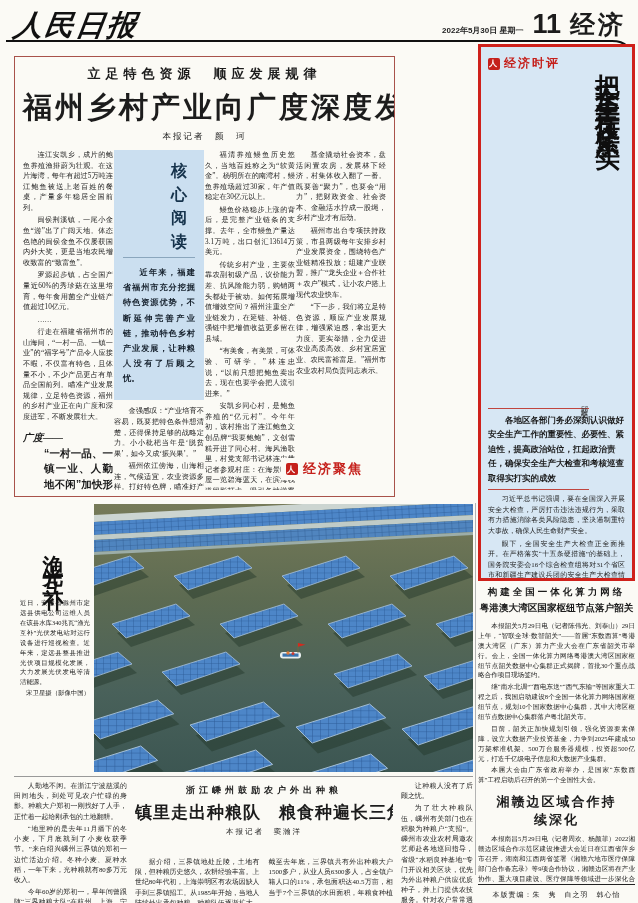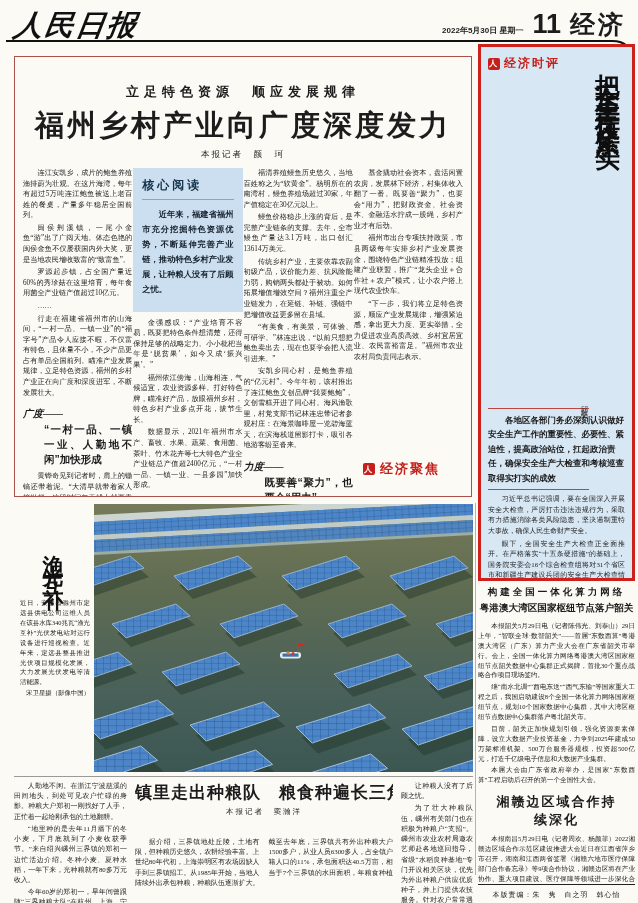--- a/index.html
+++ b/index.html
@@ -8,33 +8,33 @@
   
   .logo{position:absolute;left:14px;top:6px;font-family:"DejaVu Serif",serif;
         font-size:29px;font-weight:bold;font-style:italic;letter-spacing:2px;
         transform:skewX(-8deg);color:#111;}
   .head-right{position:absolute;right:12px;top:8px;display:flex;align-items:baseline;gap:9px;}
   .date{font-family:"Liberation Sans",sans-serif;font-size:8px;font-weight:bold;color:#222;margin-top:16px;}
   .pagenum{font-family:"Liberation Sans",sans-serif;font-size:27px;font-weight:bold;}
   .secname{font-family:"Liberation Sans",sans-serif;font-size:25px;font-weight:900;letter-spacing:3px;}
   .head-rule{position:absolute;left:0;top:0;width:638px;height:92px;pointer-events:none;}
   
-  .mainbox{position:absolute;left:14px;top:56px;width:458px;height:441px;box-sizing:border-box;
-           border:1px solid #a8524a;padding:23px 8px 6px;overflow:hidden;}
+  .mainbox{position:absolute;left:14px;top:56px;width:381px;height:441px;box-sizing:border-box;
+           border:1px solid #a8524a;padding:5px 8px 6px;overflow:hidden;}
   .kicker{text-align:center;font-family:"Liberation Sans",sans-serif;font-weight:bold;
           font-size:13px;letter-spacing:5px;margin-top:3px;}
   .headline{text-align:center;font-family:"Liberation Sans",sans-serif;font-weight:900;
             font-size:29px;letter-spacing:3px;margin:5px 0 3px;white-space:nowrap;}
   .byline{text-align:center;font-size:8.5px;letter-spacing:2px;margin-bottom:7px;color:#222;}
   .cols{display:flex;gap:1px;height:340px;overflow:hidden;}
   .col{flex:1;overflow:hidden;font-size:7.2px;line-height:1.47;text-align:justify;display:flex;flex-direction:column;}
   .p{margin:0 0 2px;text-indent:2em;}
   .corebox{background:#cbdff0;padding:9px 9px 11px;margin-bottom:6px;}
-  .cb-label{font-family:"Liberation Sans",sans-serif;font-weight:bold;font-size:12px;
-            letter-spacing:3px;color:#15324b;margin-bottom:4px;}
+  .cb-label{font-family:"Liberation Sans",sans-serif;font-weight:bold;font-size:16px;
+            letter-spacing:3px;color:#15324b;margin-bottom:4px;margin-left:48px;}
   .cb-rule{border:none;border-top:1px solid #8aa6bd;margin:0 0 7px;}
   .corebox .p{font-size:8.2px;font-weight:bold;line-height:1.85;color:#141f2b;margin-bottom:3px;}
   .sec-head{margin:7px 0 4px;}
   .sec-label{font-weight:bold;font-size:10px;font-style:italic;}
   .sec-title{font-family:"Liberation Sans",sans-serif;font-weight:bold;font-size:10.5px;
              line-height:1.45;padding-left:2em;}
   .focus-label{position:absolute;right:26px;bottom:16px;display:flex;align-items:center;gap:5px;
                background:#fbfaf5;padding:2px 5px;color:#c5201b;
                font-family:"Liberation Sans",sans-serif;font-weight:bold;font-size:13px;letter-spacing:2px;}
   .logo-sq{display:inline-flex;align-items:center;justify-content:center;width:12px;height:12px;
@@ -269,20 +269,21 @@
   <div class="under-photo-rule"></div>
   <div class="vert-divider"></div>
 
   <div class="bottom">
     <div class="b-col b-col1">
         <p class="p">人勤地不闲。在浙江宁波慈溪的田间地头，到处可见农户忙碌的身影。种粮大户郑初一刚找好了人手，正忙着一起给刚承包的土地翻耕。</p>
         <p class="p">“地里种的是去年11月播下的冬小麦，下月底就到了小麦收获季节。”来自绍兴嵊州三界镇的郑初一边忙活边介绍。冬种小麦、夏种水稻，一年下来，光种粮就有80多万元收入。</p>
         <p class="p">今年60岁的郑初一，早年间曾跟随“三界种粮大队”在杭州、上海、宁波等地种粮。提起这支种粮队，郑初一满脸自豪：“在长三角，提起‘三界种粮大队’，那可是响当当。”</p>
       </div>
     <div class="b-mid">
+      <div class="b-kicker">浙江嵊州鼓励农户外出种粮</div>
       <div class="b-headline">镇里走出种粮队　粮食种遍长三角</div>
       <div class="b-byline">本报记者　窦瀚洋</div>
       <div class="b-mid-cols">
           <p class="p">据介绍，三界镇地处丘陵，土地有限，但种粮历史悠久，农耕经验丰富。上世纪80年代初，上海崇明区有农场因缺人手到三界镇招工。从1985年开始，当地人陆续外出承包种粮，种粮队伍逐渐扩大。截至去年底，三界镇共有外出种粮大户1500多户，从业人员6300多人，占全镇户籍人口的11%，承包面积达40.5万亩，相当于7个三界镇的水田面积，年粮食种植面积76.5万亩以上，年生产粮食38.3万吨。</p>
         </div>
     </div>
     <div class="b-col b-col4">
         <p class="p">让种粮人没有了后顾之忧。</p>
         <p class="p">为了壮大种粮队伍，嵊州有关部门也在积极为种粮户“支招”。嵊州市农业农村局邀农艺师赴各地巡回指导，省级“水稻良种基地”专门开设相关区块，优先为外出种粮户供应优质种子，并上门提供农技服务。针对农户常常遇到的资金不足问题，嵊州农商银行也在积极提供贷款支持，目前已有500多户种粮大户获得授信。</p>
       </div>

